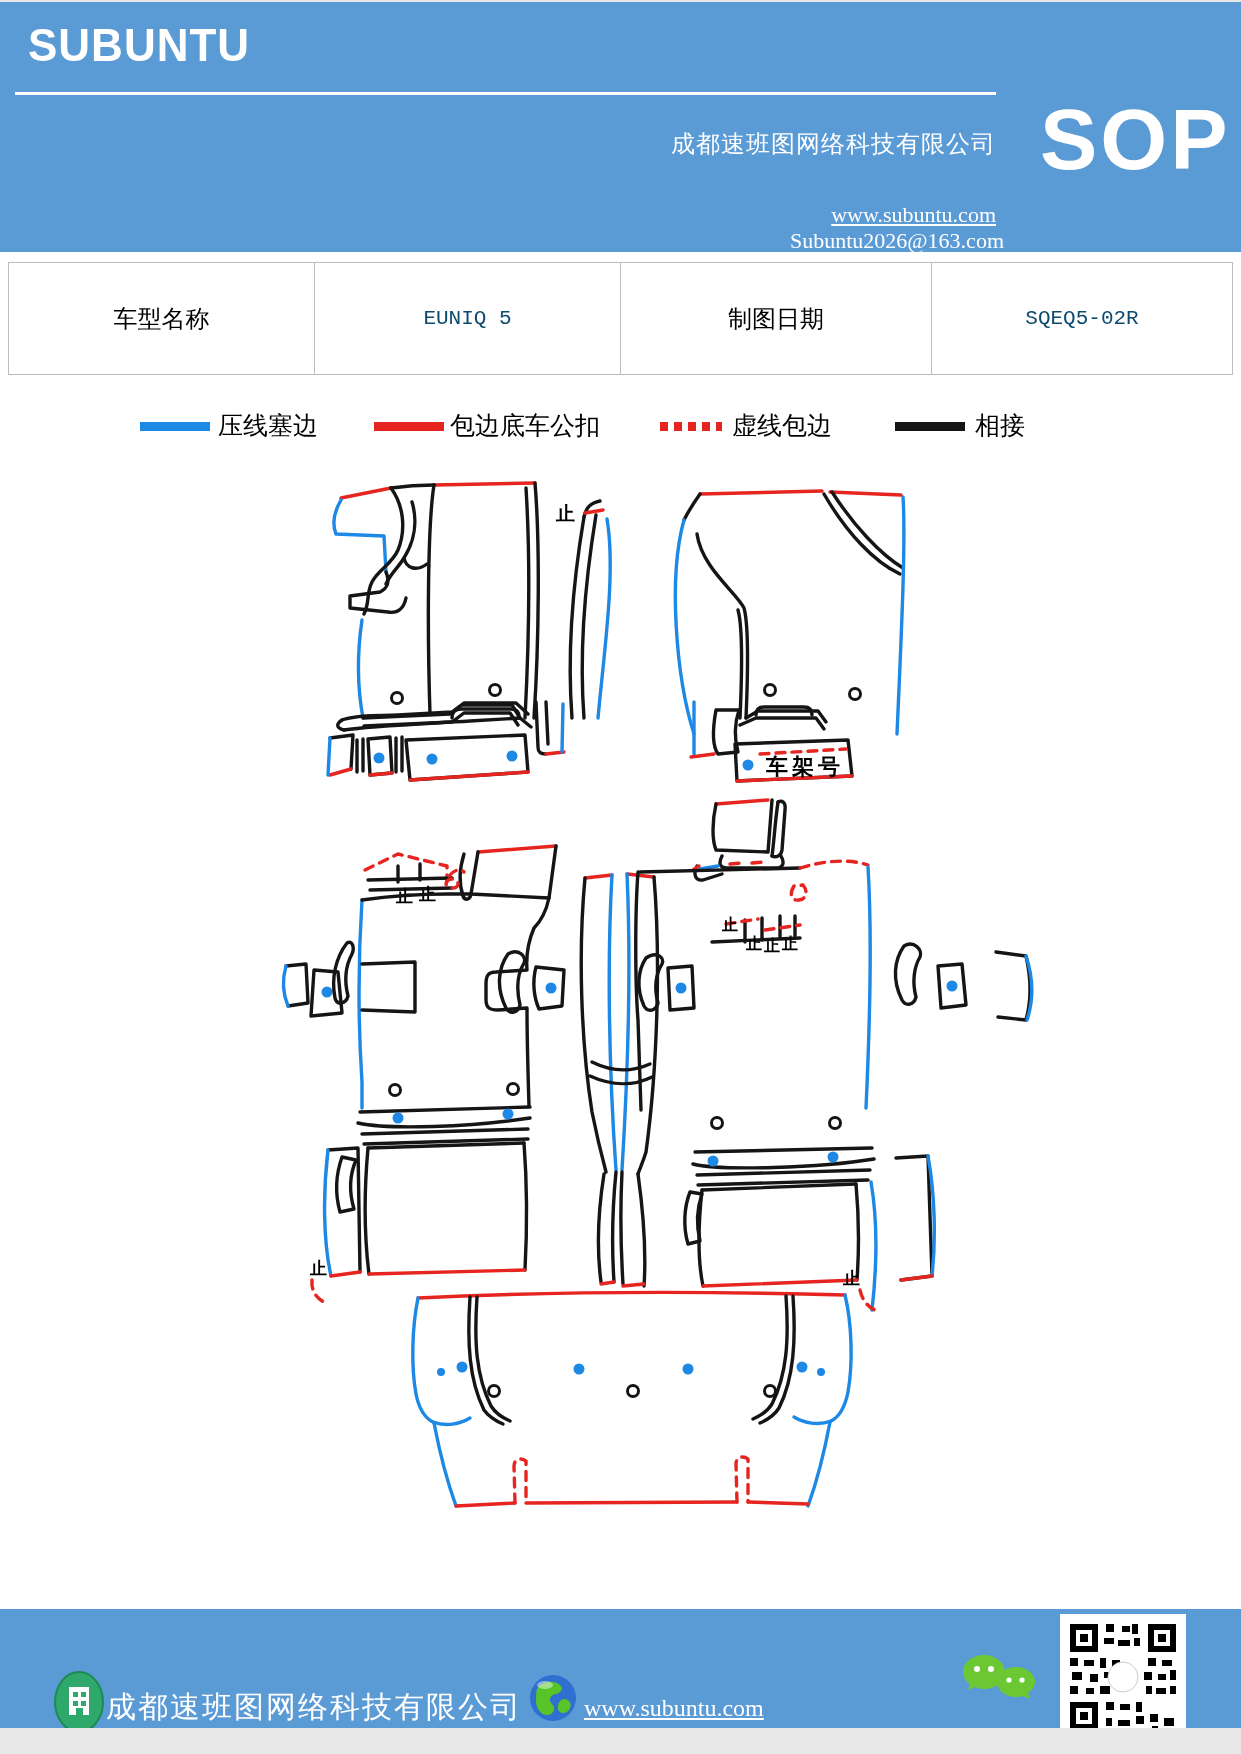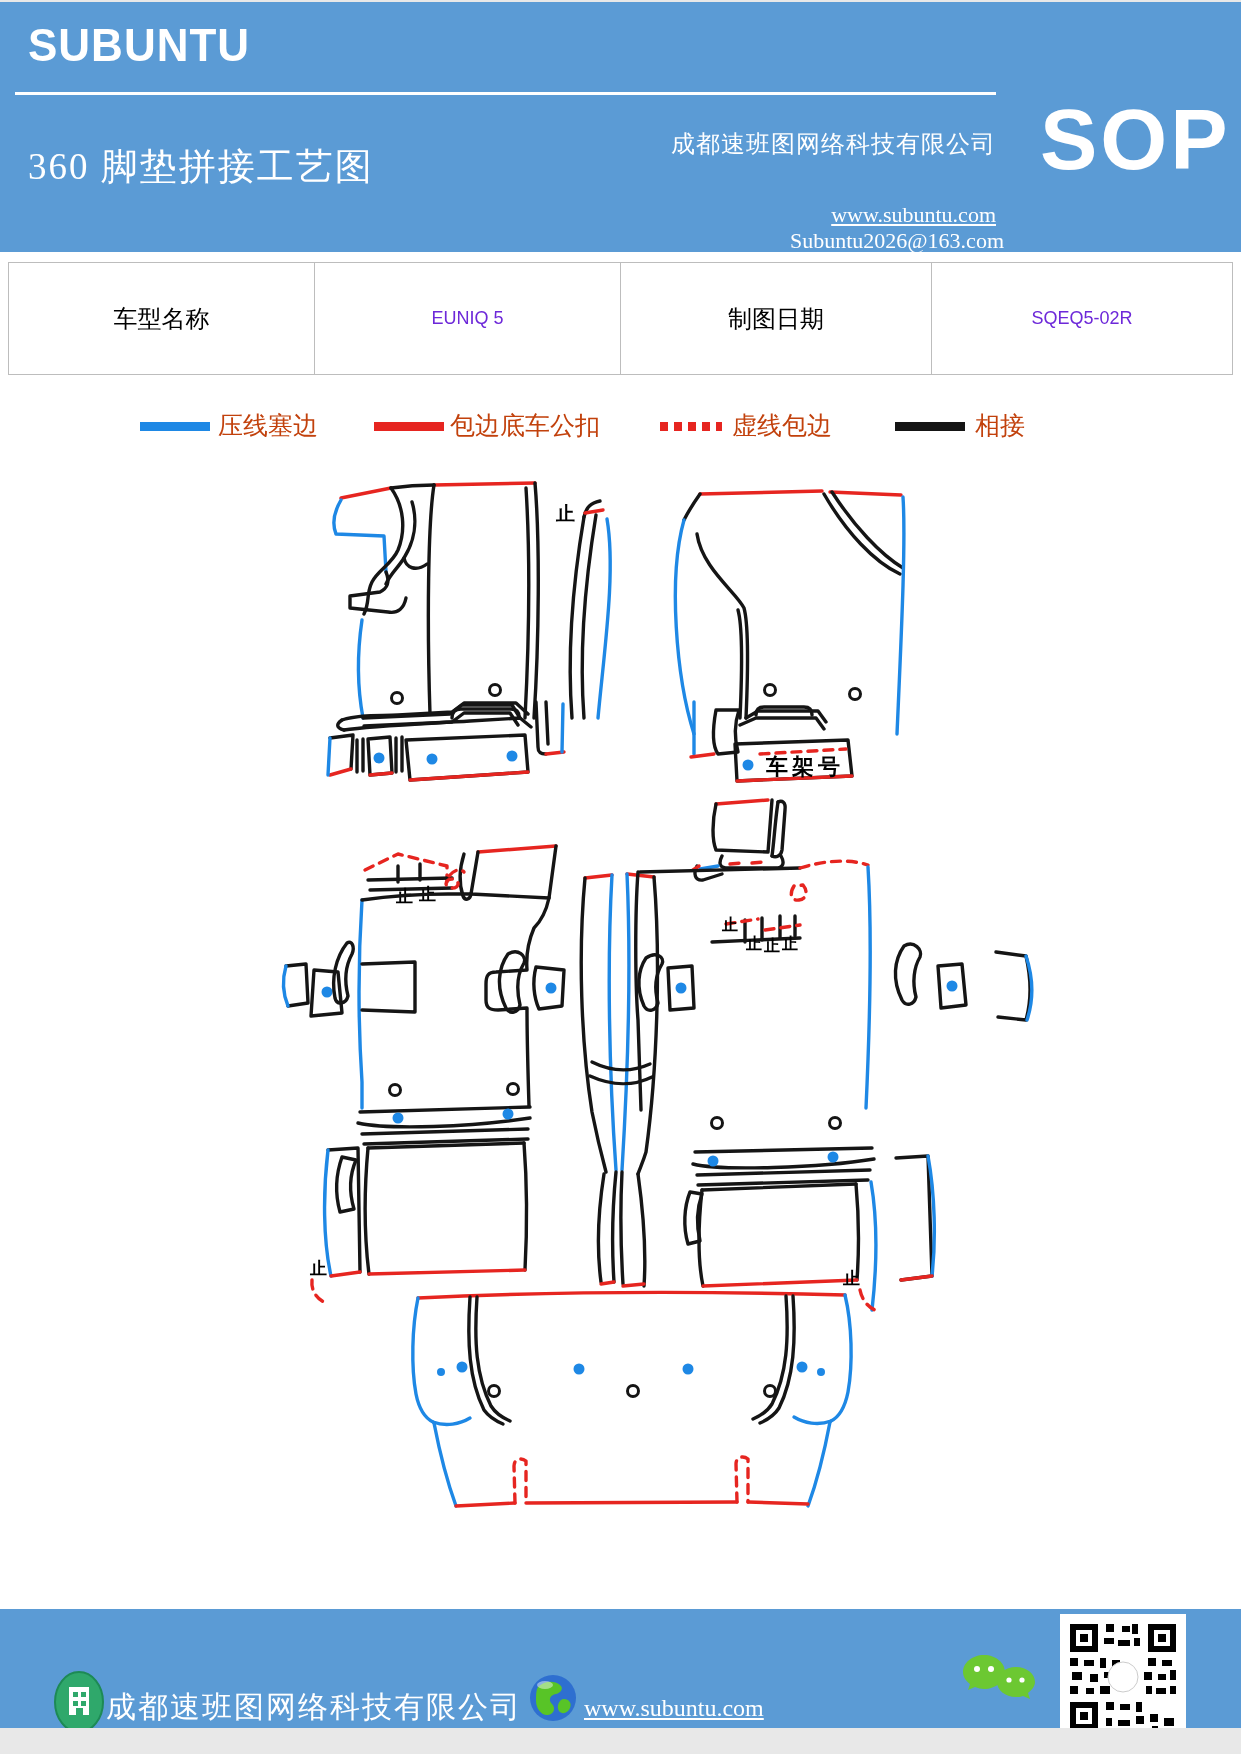--- a/index.html
+++ b/index.html
@@ -15,29 +15,29 @@
   .hdr-company{position:absolute;left:0;top:126px;width:376px;font-size:24px;letter-spacing:1px;}
   .hdr-web{position:absolute;left:0;top:200px;width:376px;font-size:22px;text-decoration:underline;color:#fff;}
   .hdr-mail{position:absolute;left:8px;top:226px;width:376px;font-size:22px;}
   .sop{position:absolute;left:1040px;top:88px;color:#fff;font-family:"Liberation Sans",sans-serif;
        font-weight:700;font-size:86px;letter-spacing:3px;}
   
   .info-table{position:absolute;left:8px;top:260px;width:1224px;height:113px;border-collapse:collapse;
               table-layout:fixed;}
   .info-table td{border:1px solid #bdbdbd;text-align:center;vertical-align:middle;height:56px;}
   .td-label{font-size:24px;color:#000;}
-  .td-value{font-family:Liberation Sans, sans-serif;font-size:18px;color:#6d28d9;}
+  .td-value{font-family:Liberation Mono, monospace;font-size:21px;color:#0c4a6e;}
   
   .legend-item{position:absolute;top:402px;height:40px;}
   .swatch{position:absolute;top:18px;height:9px;width:70px;}
   .swatch-solid-blue{background:#1E88E5;}
   .swatch-solid-red{background:#E62520;}
   .swatch-dashed-red{background:repeating-linear-gradient(90deg,#E62520 0 8px,transparent 8px 14px);}
   .swatch-solid-black{background:#151515;}
-  .legend-label{position:absolute;top:5px;font-size:25px;color:#c2410c;white-space:nowrap;}
+  .legend-label{position:absolute;top:5px;font-size:25px;color:#000000;white-space:nowrap;}
   
   .diagram{position:absolute;left:0;top:420px;}
   .diagram path{fill:none;stroke-width:3.4;stroke-linecap:round;stroke-linejoin:round;}
   .k{stroke:#151515;}
   .b{stroke:#1E88E5;}
   .r{stroke:#E62520;}
   .rd{stroke:#E62520;stroke-dasharray:9 7;}
   .hole{fill:#fff;stroke:#151515;stroke-width:3;}
   .bdot{fill:#1E88E5;stroke:none;}
   .anno{fill:#000;font-family:"Liberation Serif",serif;font-weight:700;}
@@ -48,21 +48,20 @@
   .ft-icon{position:absolute;}
 </style>
 </head>
 <body>
 
 <div class="page">
 
   <div class="header">
     <div class="brand">SUBUNTU</div>
     <div class="header-rule"></div>
-    <div class="doc-title">360 脚垫拼接工艺图</div>
     <div class="hdr-right">
       <div class="hdr-company">成都速班图网络科技有限公司</div>
       <div class="hdr-web">www.subuntu.com</div>
       <div class="hdr-mail">Subuntu2026@163.com</div>
     </div>
     <div class="sop">SOP</div>
   </div>
 
   <table class="info-table">
     <colgroup>

